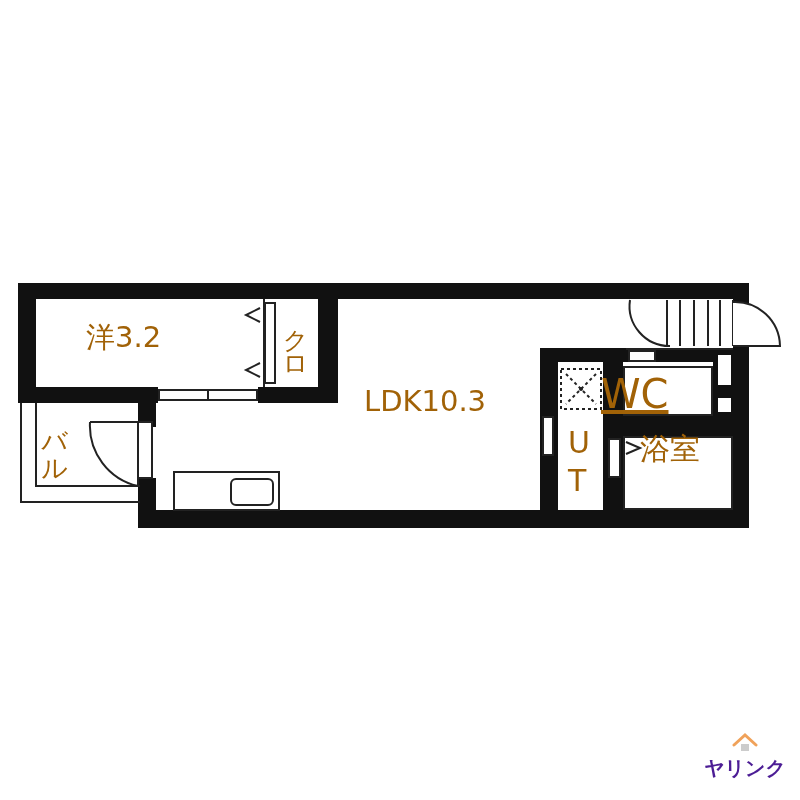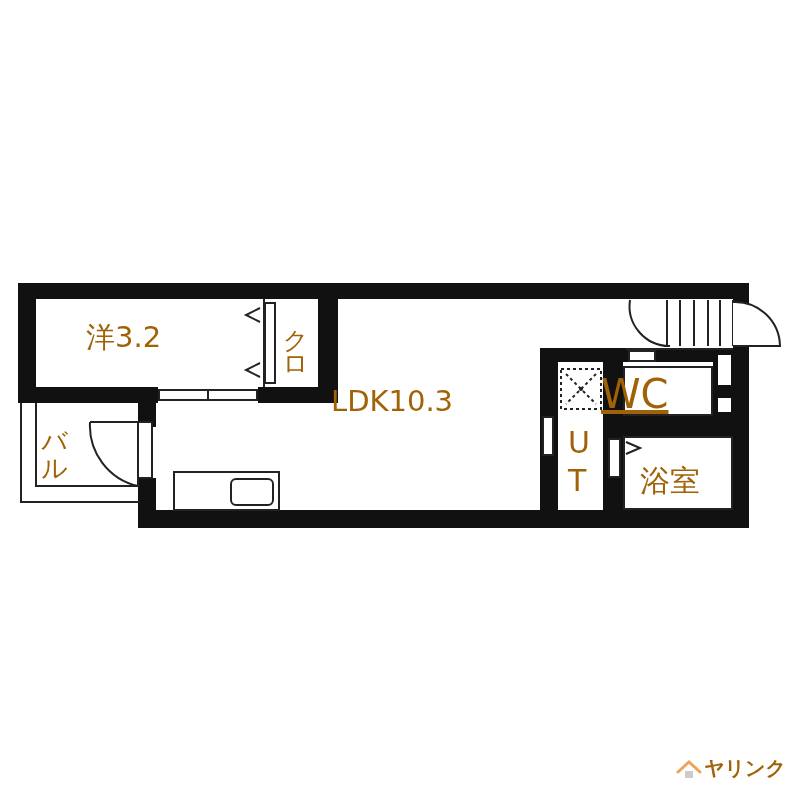--- a/index.html
+++ b/index.html
@@ -1,21 +1,21 @@
 <!DOCTYPE html>
 <html><head>
 <meta charset="utf-8">
 <style>
   html,body{margin:0;padding:0;background:#fff;}
   body{width:800px;height:800px;position:relative;overflow:hidden;font-family:"DejaVu Sans","Liberation Sans",sans-serif;}
   .abs{position:absolute;}
   .wall{position:absolute;background:#111;}
   .wline{position:absolute;border:2px solid #222;background:#fff;box-sizing:border-box;}
   .lbl{position:absolute;color:#a16207;line-height:1;}
-  .logo{position:absolute;right:14px;bottom:18px;color:#a16207;font-weight:bold;font-size:20px;display:flex;align-items:center;gap:2px;}
+  .logo{position:absolute;right:14px;bottom:18px;color:#4c1d95;font-weight:bold;font-size:20px;display:flex;align-items:center;gap:2px;flex-direction:column;}
 </style>
 </head>
 <body>
 
 <div class="wall" style="left:18px;top:283px;width:731px;height:16px;"></div>
 <div class="wall" style="left:18px;top:283px;width:18px;height:120px;"></div>
 <div class="wall" style="left:18px;top:387px;width:140px;height:16px;"></div>
 <div class="wall" style="left:258px;top:387px;width:80px;height:16px;"></div>
 <div class="wall" style="left:318px;top:283px;width:20px;height:120px;"></div>
 <div class="wall" style="left:138px;top:387px;width:18px;height:40px;"></div>
@@ -49,21 +49,21 @@
 <div class="wline" style="left:263px;top:299px;width:55px;height:88px;border-width:0 0 0 2px;"></div>
 <div class="abs" style="left:264px;top:302px;width:12px;height:82px;border:2px solid #222;box-sizing:border-box;background:#fff;"></div>
 <div class="lbl" style="left:283px;top:312px;font-size:25px;writing-mode:vertical-rl;">クロ</div>
 <svg class="abs" style="left:242px;top:305px;" width="20" height="80">
   <polyline points="18,3 4,10 18,17" stroke="#222" stroke-width="2" fill="none"></polyline>
   <polyline points="18,58 4,65 18,72" stroke="#222" stroke-width="2" fill="none"></polyline>
 </svg>
 
 <div class="lbl" style="left:86px;top:323px;font-size:29px;">洋3.2</div>
 
-<div class="lbl" style="left:331px;top:387px;font-size:29px;">LDK10.3</div>
+<div class="lbl" style="left:364px;top:387px;font-size:29px;">LDK10.3</div>
 
 <div class="abs" style="left:20px;top:403px;width:120px;height:100px;border:2px solid #222;border-top:none;border-right:none;box-sizing:border-box;"></div>
 <div class="abs" style="left:35px;top:403px;width:105px;height:84px;border:2px solid #222;border-top:none;border-right:none;box-sizing:border-box;"></div>
 <div class="lbl" style="left:42px;top:412px;font-size:26px;writing-mode:vertical-rl;">バル</div>
 <svg class="abs" style="left:88px;top:420px;" width="70" height="70">
   <path d="M2 2 L50 2 L50 66 A62 62 0 0 1 2 2" stroke="#222" stroke-width="2" fill="none"></path>
   <rect x="50" y="2" width="14" height="56" stroke="#222" stroke-width="2" fill="#fff"></rect>
 </svg>
 
 <div class="wline" style="left:173px;top:471px;width:107px;height:40px;"></div>
@@ -81,21 +81,21 @@
 <div class="abs" style="left:542px;top:416px;width:12px;height:40px;border:2px solid #222;background:#fff;box-sizing:border-box;"></div>
 
 <div class="wline" style="left:623px;top:366px;width:90px;height:50px;"></div>
 <div class="lbl" style="left:601px;top:374px;font-size:40px;text-decoration:underline;">WC</div>
 
 <div class="wline" style="left:623px;top:436px;width:110px;height:74px;"></div>
 <div class="abs" style="left:608px;top:438px;width:13px;height:40px;border:2px solid #222;background:#fff;box-sizing:border-box;"></div>
 <svg class="abs" style="left:624px;top:440px;" width="20" height="20">
   <polyline points="2,2 16,8 2,14" stroke="#222" stroke-width="2" fill="none"></polyline>
 </svg>
-<div class="lbl" style="left:640px;top:466px;font-size:30px;">浴室</div>
+<div class="lbl" style="left:640px;top:434px;font-size:30px;">浴室</div>
 
 <div class="logo">
   <svg width="26" height="22">
     <polyline points="2,14 13,4 24,14" stroke="#f0a25a" stroke-width="3" fill="none" stroke-linecap="round"></polyline>
     <rect x="9" y="13" width="8" height="7" fill="#ccc"></rect>
   </svg>
   <span>ヤリンク</span>
 </div>
 
 </body></html>

